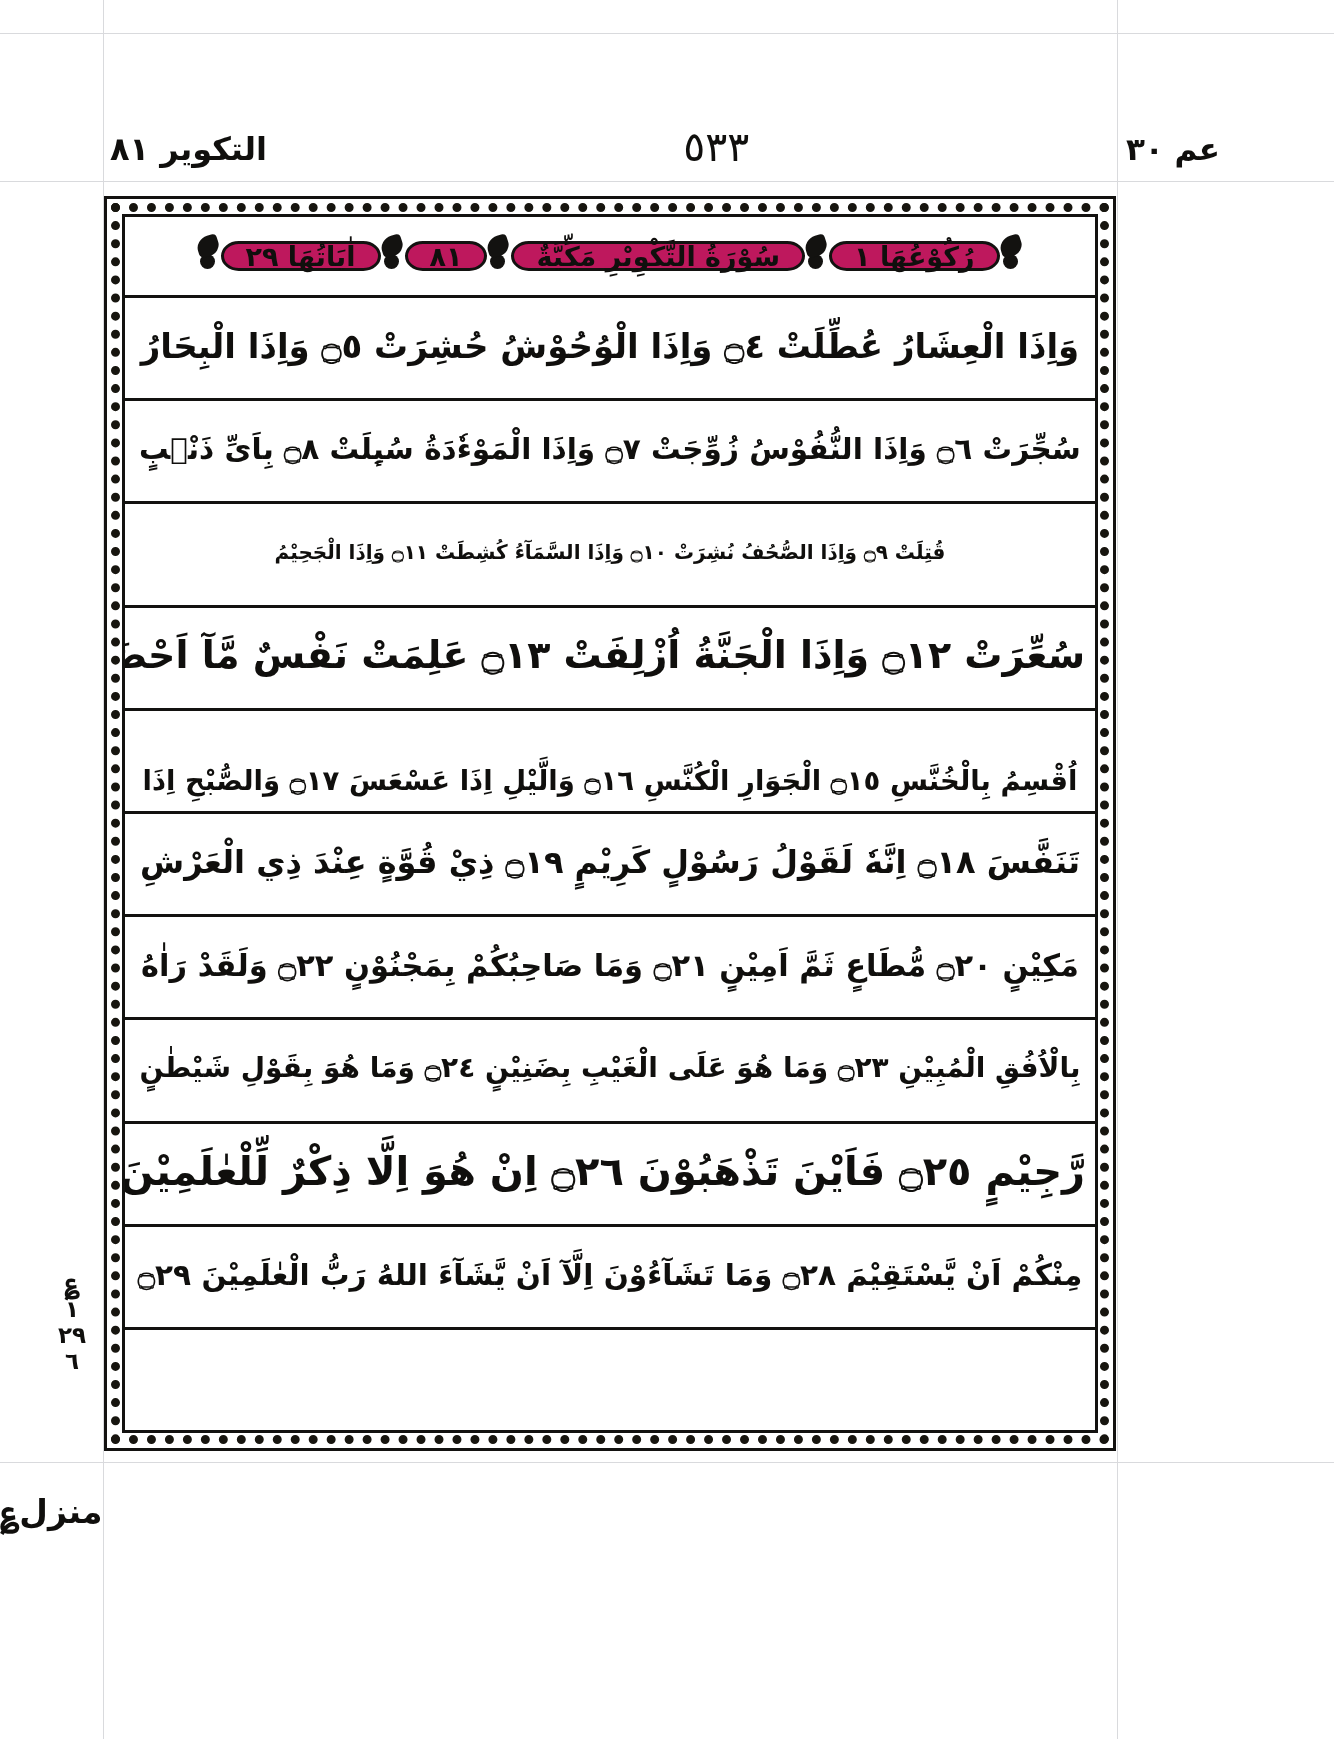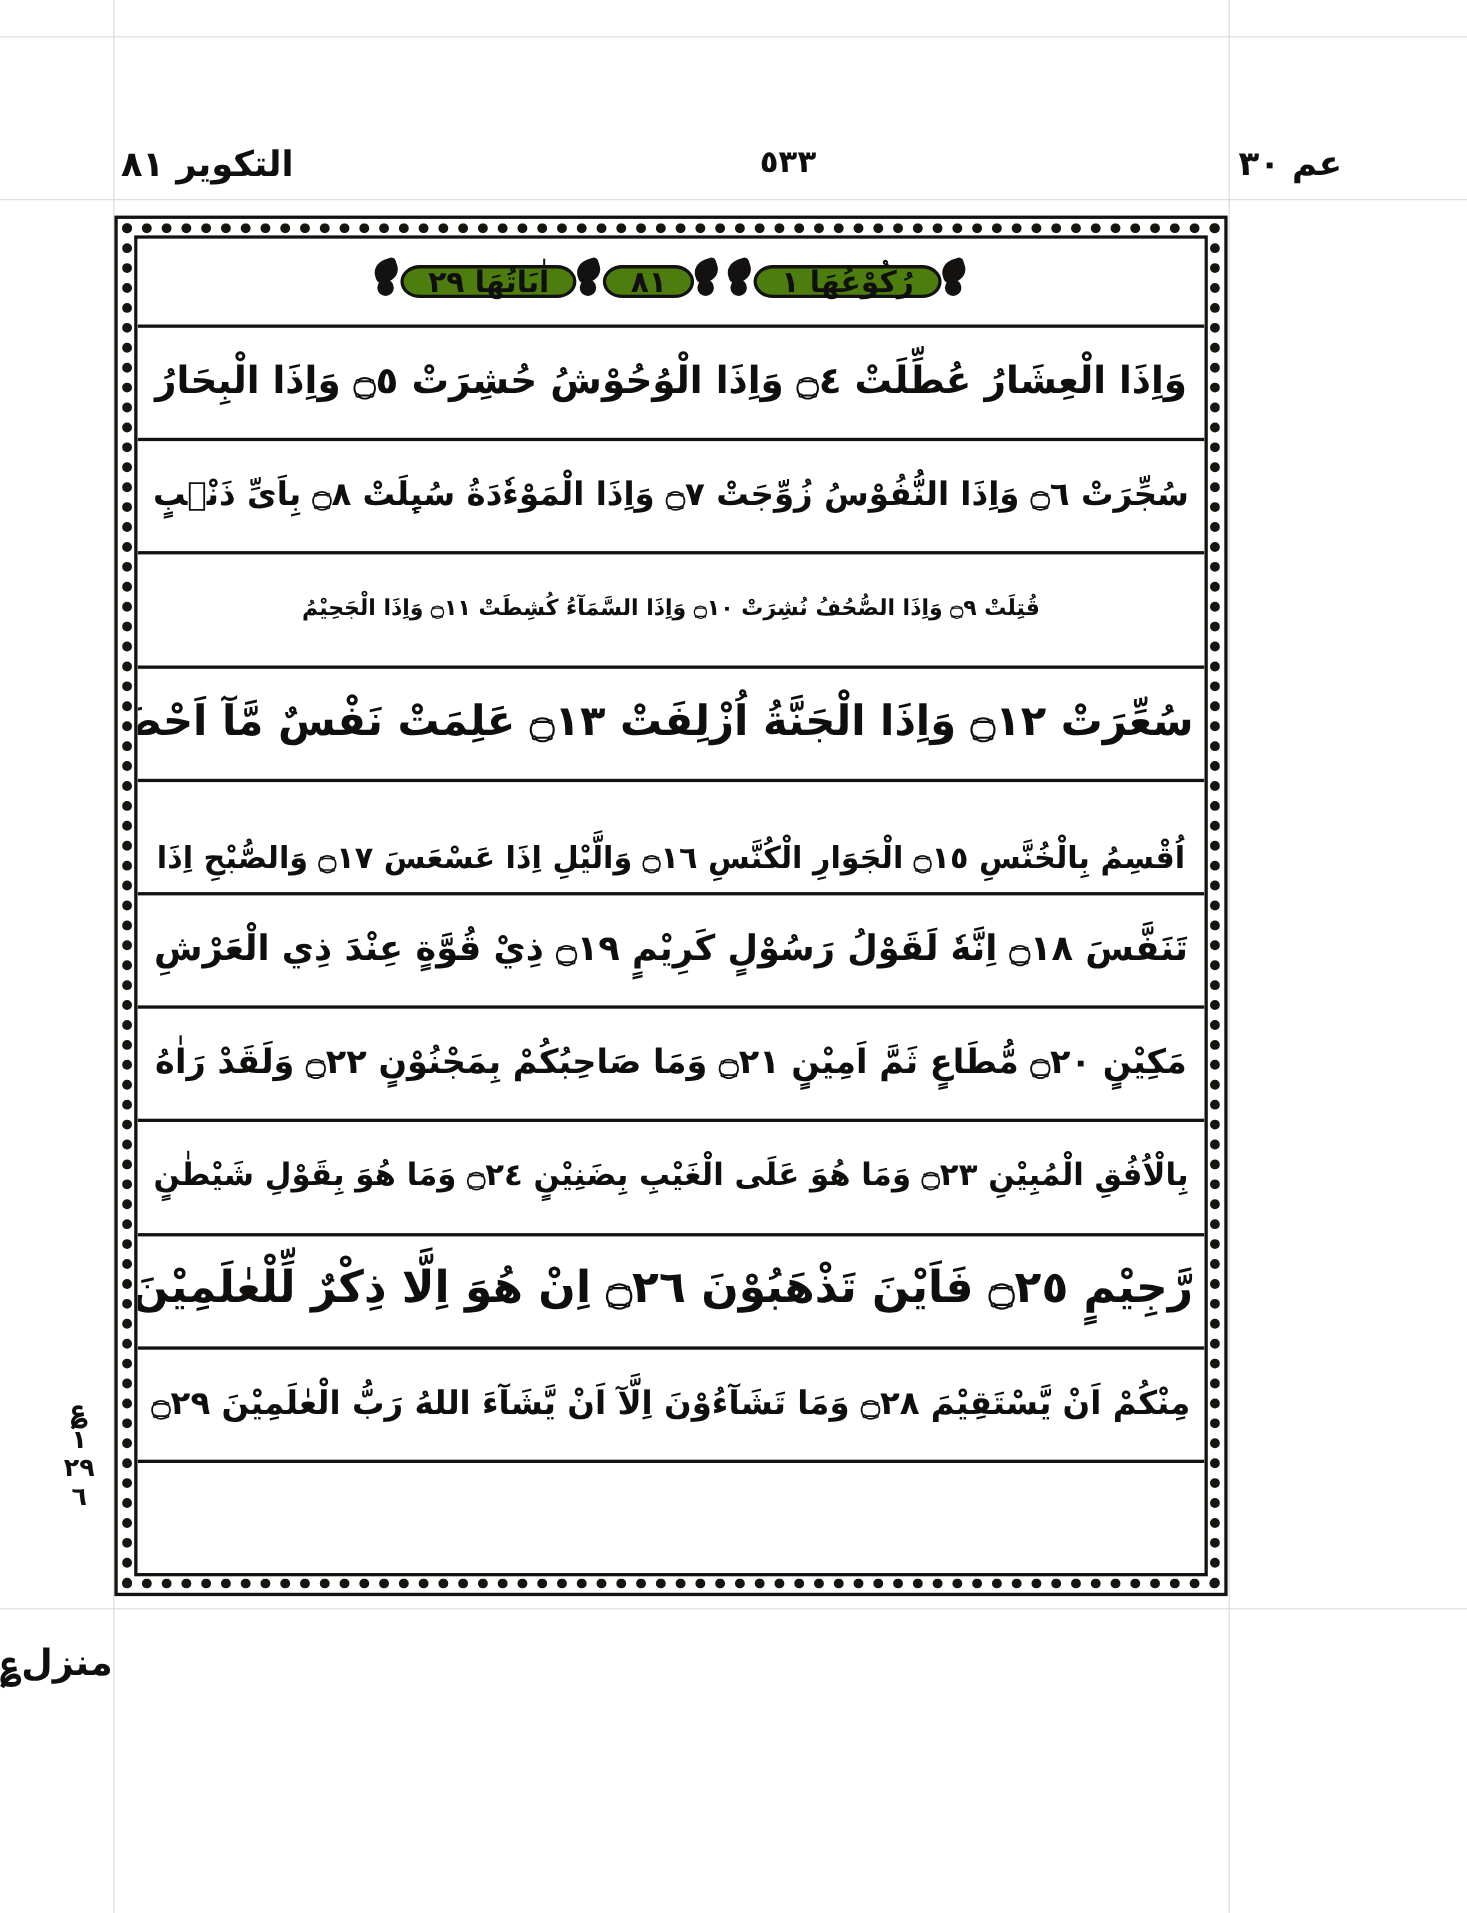--- a/index.html
+++ b/index.html
@@ -40,22 +40,22 @@
   }
   .hdr-item {
     font-size: 33px;
     font-weight: 700;
     letter-spacing: 0px;
     white-space: nowrap;
     line-height: 1;
   }
   .hdr-juz { font-size: 31px; transform: translateX(-4px); }
   .hdr-page {
-    font-size: 28px;
-    font-weight: 700;
+    font-size: 41px;
+    font-weight: 400;
     transform: translateY(-2px);
     margin-left: 36px;
   }
   .hdr-surah { font-size: 32px; }
 
   
   .mushaf-frame {
     position: absolute;
     left: 104px;
     top: 196px;
@@ -104,21 +104,21 @@
   }
   .cart-seg {
     position: relative;
     display: flex;
     align-items: center;
     justify-content: center;
     border: 3px solid #131210;
     border-radius: 26px / 22px;
     padding: 0 16px;
     margin: 12px -3px;
-    background: #4d7c0f;
+    background: #be185d;
     white-space: nowrap;
   }
   .cart-seg .seg-text {
     font-size: 27px;
     font-weight: 700;
     line-height: 1;
     padding: 0 6px;
   }
   
   .floret {
@@ -239,20 +239,23 @@
 
   <div class="frame-inner">
 
     <div class="banner-row">
       <div class="cartouche">
         <div class="floret"></div>
         <div class="cart-seg">
           <span class="seg-text">رُكُوْعُهَا ١</span>
         </div>
         <div class="floret"></div>
+        <div class="cart-seg">
+          <span class="seg-text">سُوْرَةُ التَّكْوِيْرِ مَكِّيَّةٌ</span>
+        </div>
         <div class="floret"></div>
         <div class="cart-seg">
           <span class="seg-text">٨١</span>
         </div>
         <div class="floret"></div>
         <div class="cart-seg">
           <span class="seg-text">اٰیَاتُهَا ٢٩</span>
         </div>
         <div class="floret"></div>
       </div>

